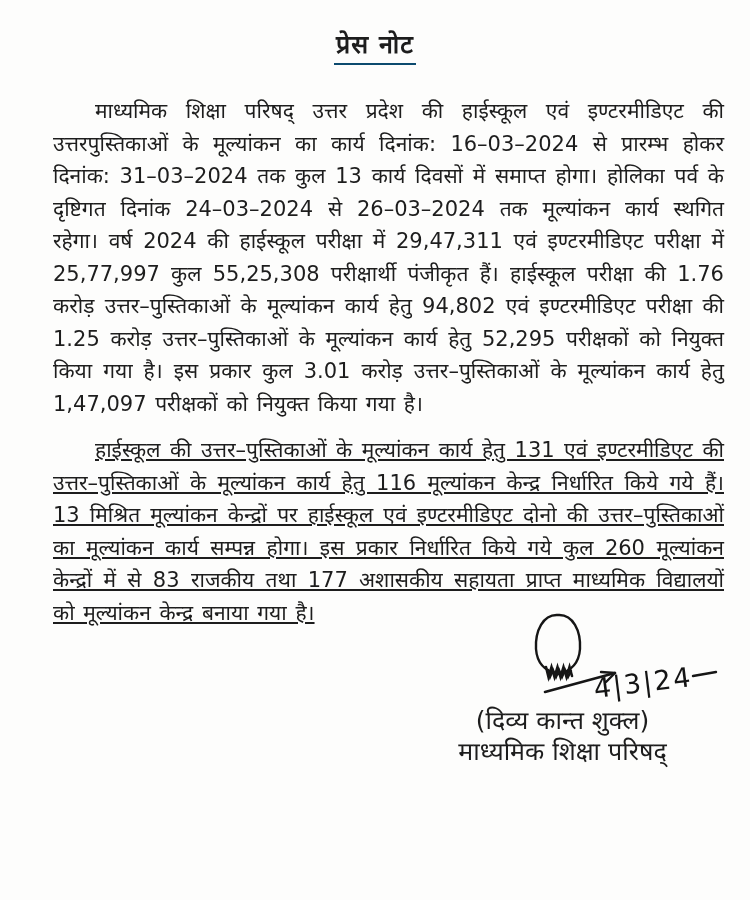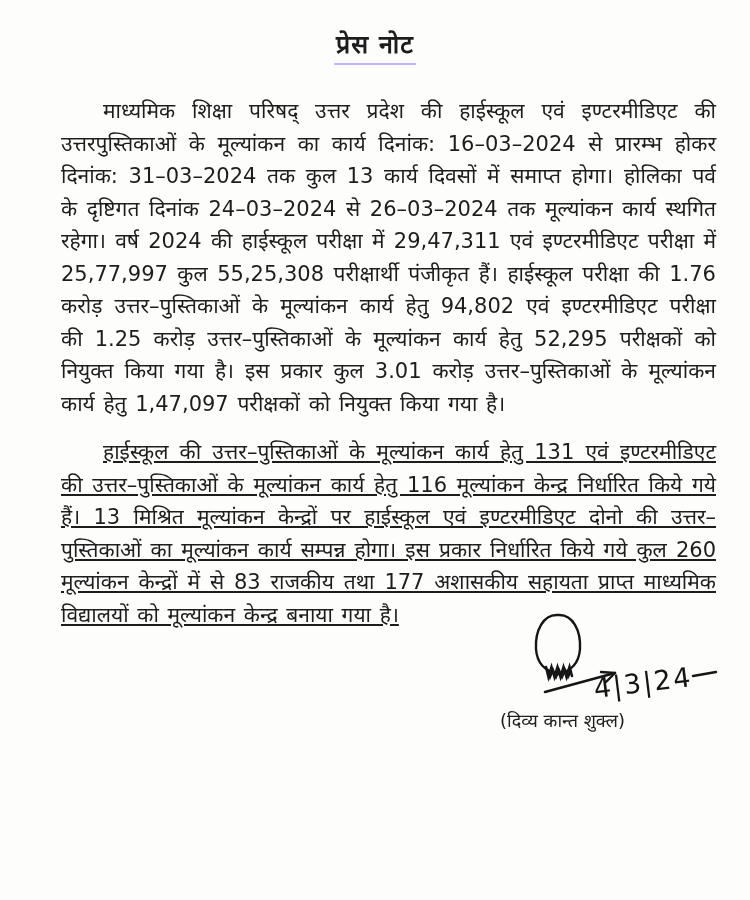--- a/index.html
+++ b/index.html
@@ -20,28 +20,28 @@
   .title-wrap {
     text-align: center;
     padding-top: 26px;
   }
   .title-wrap h1 {
     display: inline-block;
     margin: 0;
     font-size: 25px;
     font-weight: bold;
     letter-spacing: 1px;
-    border-bottom: 2px solid #c4b5fd;
+    border-bottom: 2px solid #0c4a6e;
     padding: 0 2px 3px 2px;
   }
   .body-text {
     margin: 30px 18px 0 45px;
   }
   .body-text p {
-    margin: 16px;
+    margin: 8px;
     font-size: 21px;
     line-height: 32.5px;
     text-align: justify;
     text-indent: 42px;
     word-spacing: 2px;
   }
   .body-text p + p {
     margin-top: 14px;
     text-decoration: underline;
   }
@@ -50,21 +50,21 @@
     top: 610px;
     right: 30px;
     width: 315px;
     text-align: center;
   }
   .sig-mark {
     display: block;
     margin: 0;
   }
   .sig-line {
-    font-size: 18px;
+    font-size: 25px;
     line-height: 31px;
     white-space: nowrap;
   }
   .sig-date-text {
     font-size: 27px;
     letter-spacing: 2px;
     fill: #141414;
     font-family: "DejaVu Sans", "Liberation Sans", sans-serif;
   }
 </style>
@@ -91,15 +91,16 @@
       <path d="M143,60 l2,7 3,-7 3,7 3,-7 3,7 3,-7 3,7 3,-6" fill="none" stroke="#161616" stroke-width="2.4" stroke-linecap="round"></path>
 
       <path d="M140,82 L210,63" fill="none" stroke="#161616" stroke-width="2.6" stroke-linecap="round"></path>
       <path d="M210,63 L196,62 M210,63 L201,72" fill="none" stroke="#161616" stroke-width="2.4" stroke-linecap="round"></path>
 
       <text x="190" y="88" class="sig-date-text" transform="rotate(-7 190 88)">4|3|24</text>
 
       <path d="M288,66 L311,62" fill="none" stroke="#161616" stroke-width="2.4" stroke-linecap="round"></path>
     </svg>
     <div class="sig-line">(दिव्य कान्त शुक्ल)</div>
+    <div class="sig-line">माध्यमिक शिक्षा परिषद्</div>
   </div>
 
 </div>
 
 </body></html>

